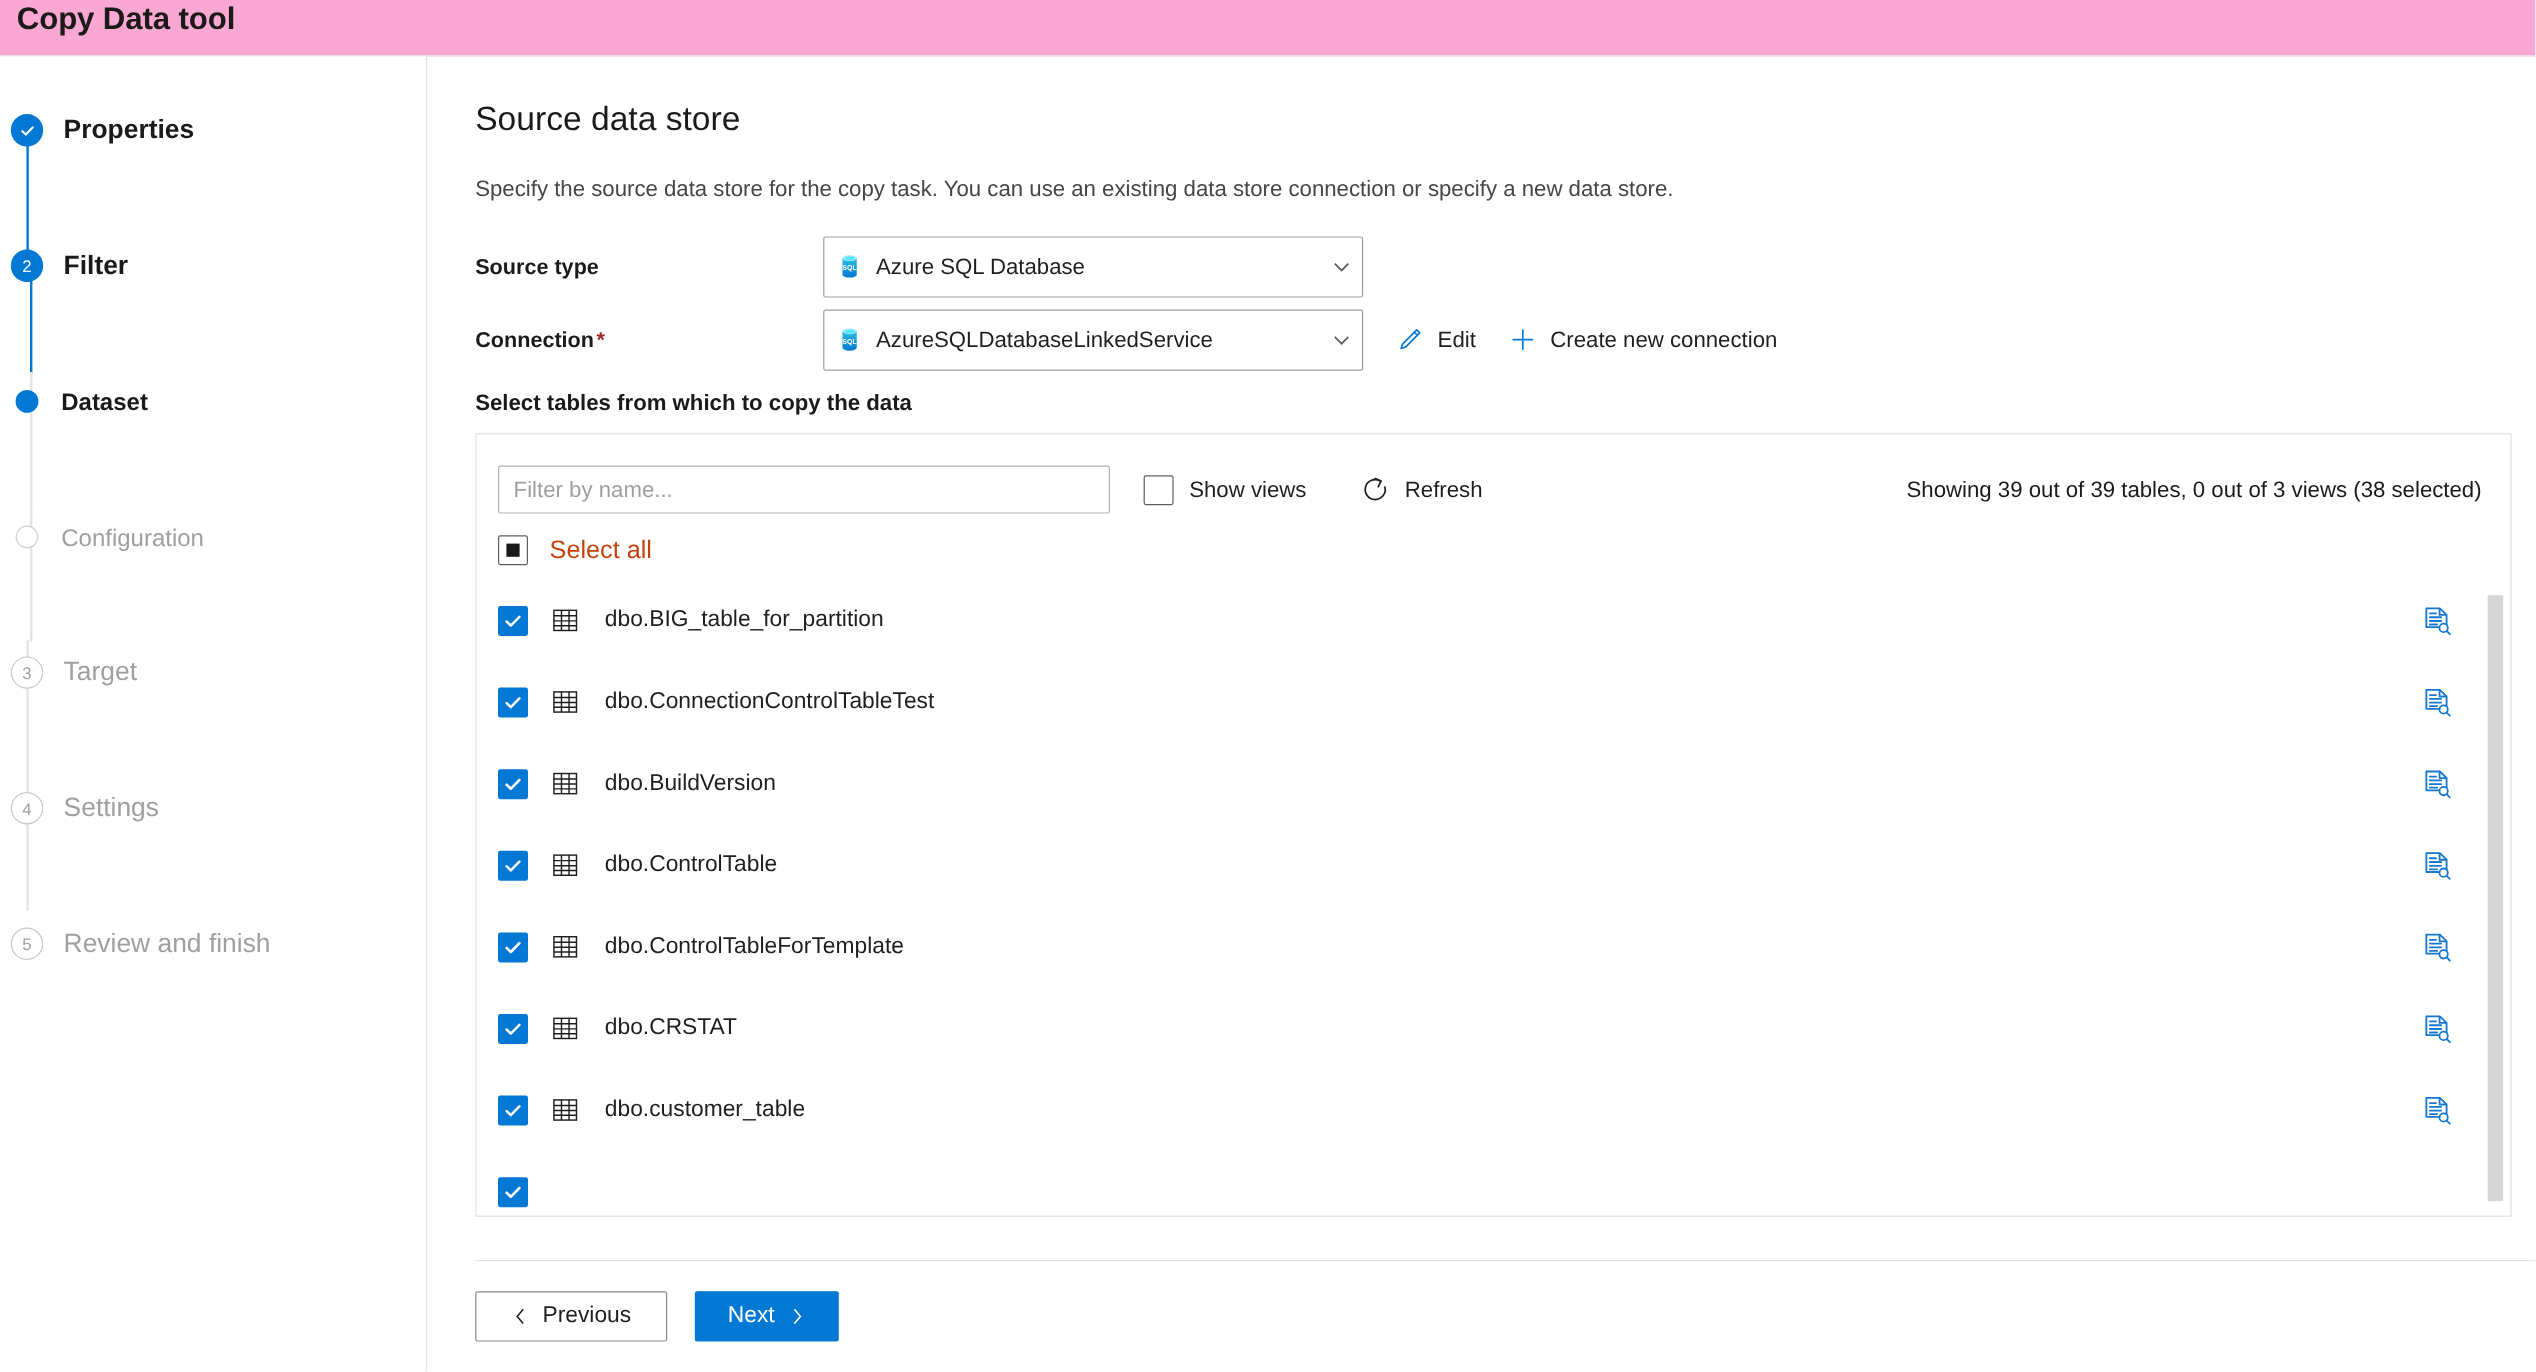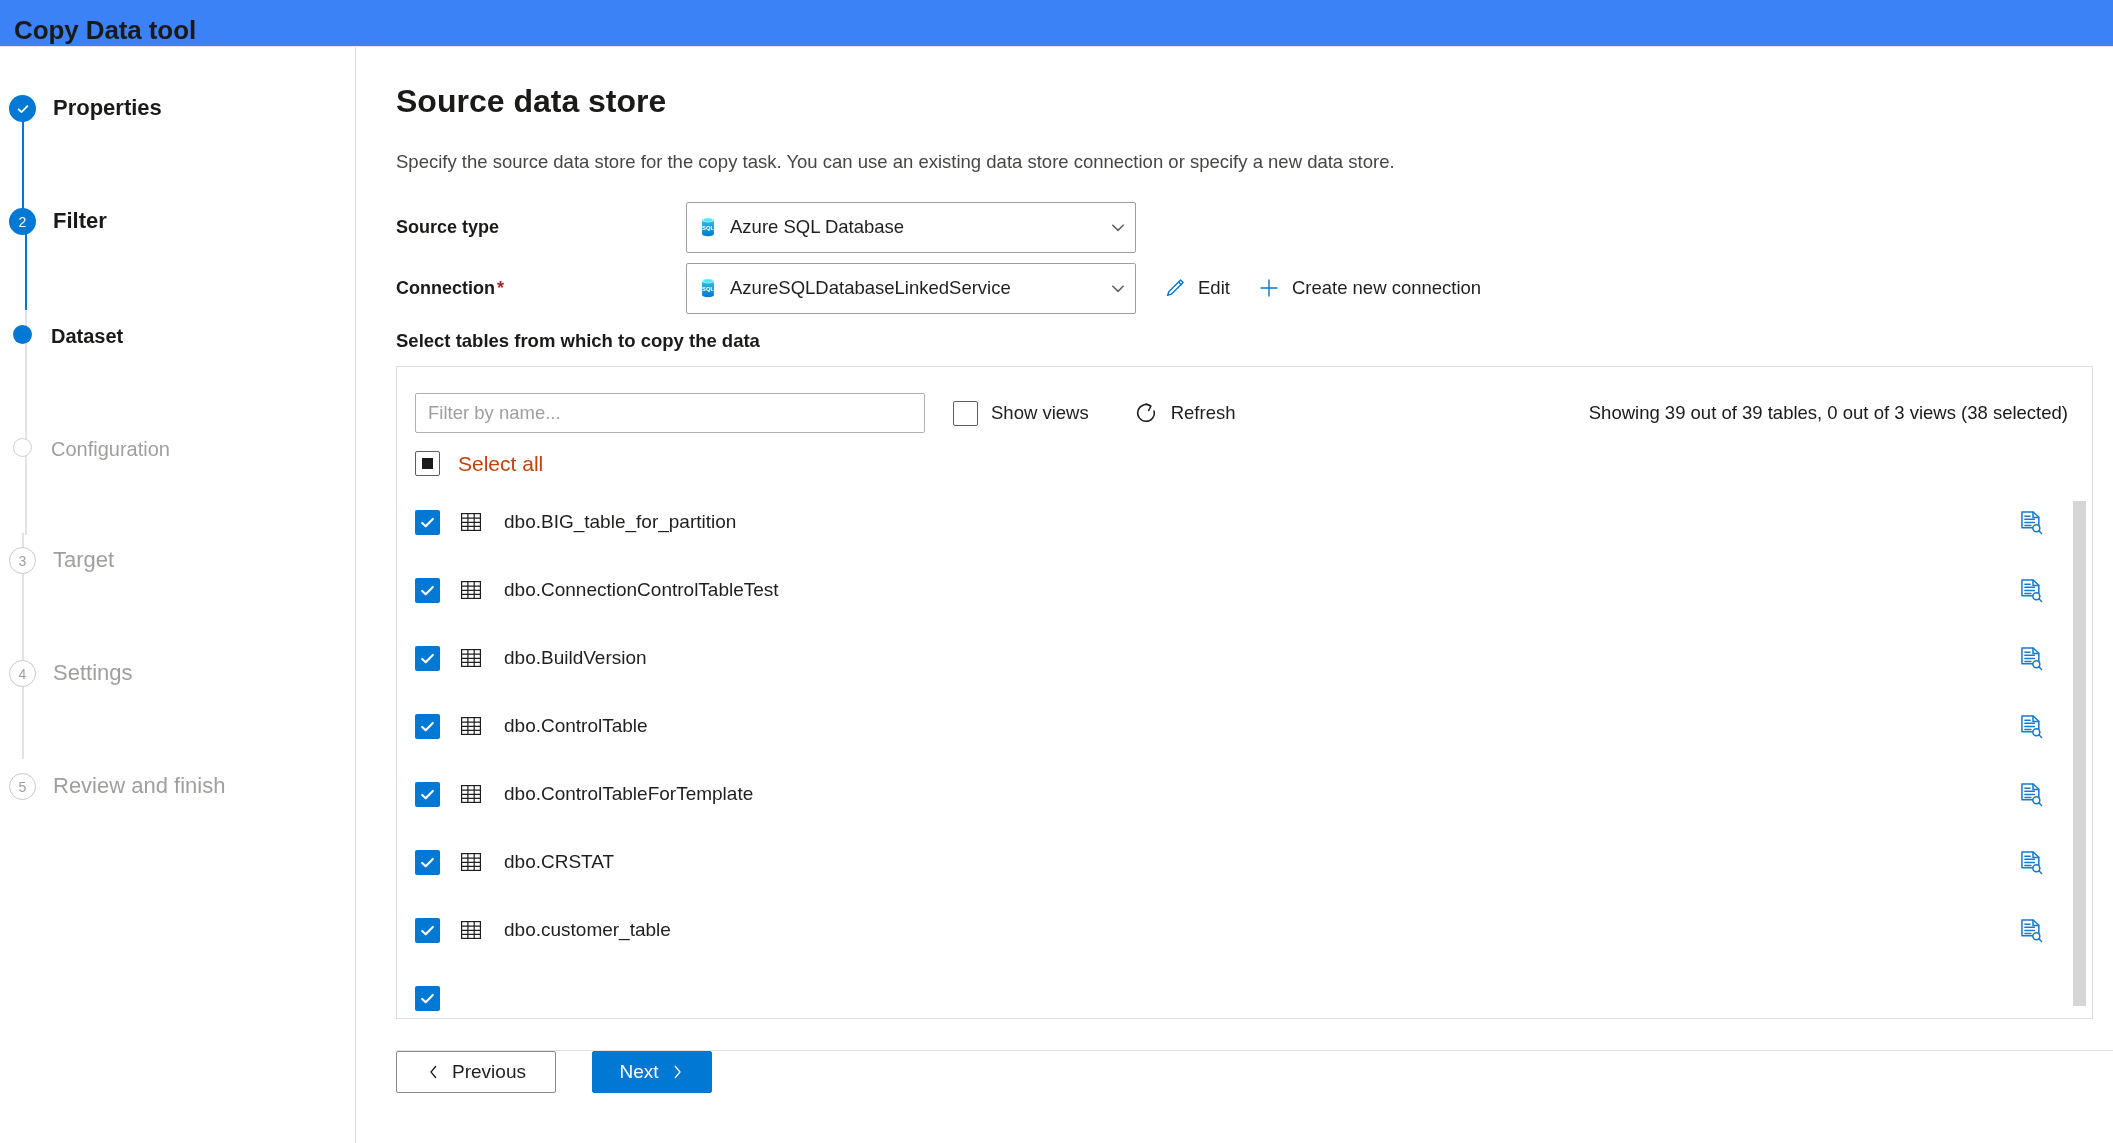--- a/index.html
+++ b/index.html
@@ -9,23 +9,23 @@
     background: #ffffff;
     font-family: "Liberation Sans", sans-serif;
     color: #201f1e;
     overflow: hidden;
   }
 
   
   .titlebar {
     height: 47px;
     display: flex;
-    align-items: flex-end;
+    align-items: flex-start;
     padding-left: 14px;
-    background: #3b82f6;
+    background: #f9a8d4;
     border-bottom: 1px solid #e8e8e8;
   }
   .titlebar .title {
     font-size: 26px;
     font-weight: 600;
     letter-spacing: -0.1px;
     color: #1b1a19;
   }
 
   
@@ -115,22 +115,22 @@
     min-width: 0;
   }
   .main-scroll {
     flex: 1 1 auto;
     overflow: hidden;
     padding-top: 36px;
     padding-right: 20px;
     border-bottom: 1px solid #e3e3e3;
   }
   .page-title {
-    font-size: 32px;
-    font-weight: 700;
+    font-size: 28px;
+    font-weight: 400;
     color: #1b1a19;
     margin: 0 0 30px 0;
   }
   .page-desc {
     font-size: 18.5px;
     color: #484644;
     margin: 0 0 34px 0;
     line-height: 24px;
   }
 
@@ -325,21 +325,22 @@
     height: 505px;
     background: #d6d6d6;
     border-radius: 0;
   }
 
   
   .footer {
     height: 92px;
     flex: 0 0 92px;
     display: flex;
-    gap: 36px;
+    align-items: center;
+    gap: 23px;
     padding-left: 0;
   }
   .btn {
     height: 42px;
     min-width: 160px;
     border-radius: 2px;
     font-size: 19px;
     display: inline-flex;
     align-items: center;
     justify-content: center;

